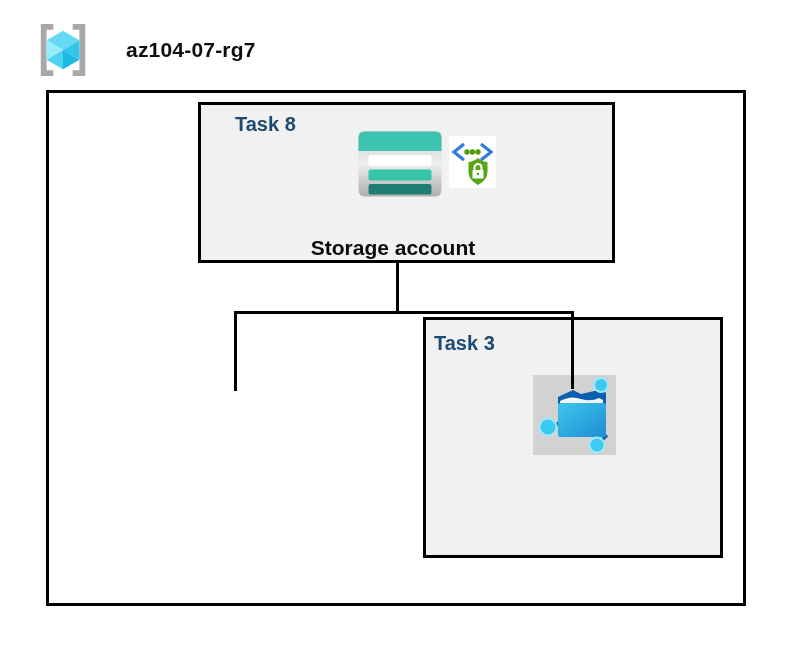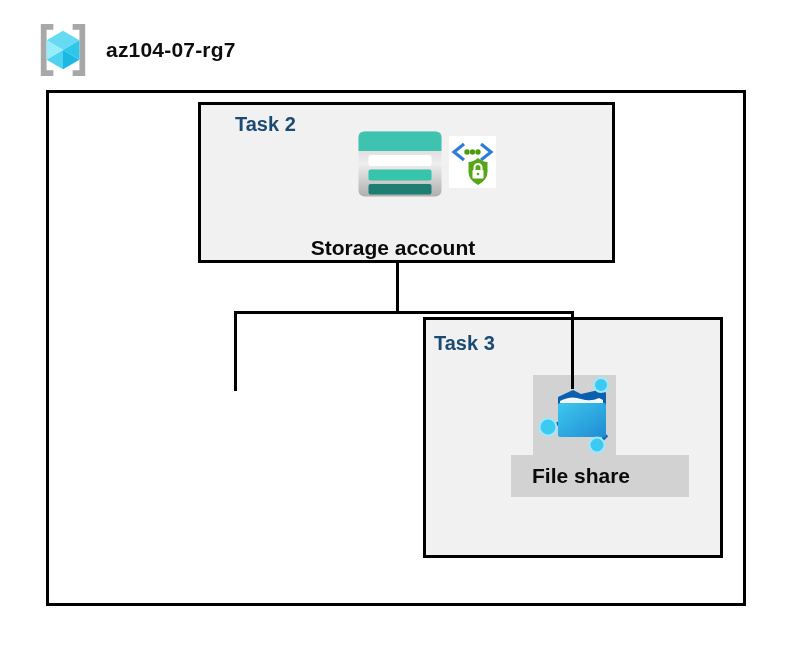--- a/index.html
+++ b/index.html
@@ -1,21 +1,21 @@
 <!DOCTYPE html>
 <html><head>
 <meta charset="utf-8">
 <style>
   html,body{margin:0;padding:0;background:#fff;}
   #canvas{
     position:relative;width:788px;height:647px;background:#ffffff;overflow:hidden;
     font-family:"Liberation Sans","DejaVu Sans",sans-serif;
   }
   
-  .rg-header{position:absolute;left:34px;top:22px;display:flex;align-items:center;gap:14px;}
+  .rg-header{position:absolute;left:34px;top:22px;display:flex;align-items:center;gap:34px;}
   .rg-title{font-size:21px;font-weight:700;color:#0d0d0d;letter-spacing:0.2px;}
   
   .outer-box{position:absolute;left:46px;top:90px;width:700px;height:516px;
     border:3px solid #000;box-sizing:border-box;background:#fff;}
   .task-box{position:absolute;background:#f1f1f1;border:3px solid #000;box-sizing:border-box;}
   .task1{left:198px;top:102px;width:417px;height:161px;}
   .task2{left:69px;top:334px;width:306px;height:241px;}
   .task3{left:423px;top:317px;width:300px;height:241px;}
   .task-title{position:absolute;font-size:20px;font-weight:700;color:#1b4a73;}
   .task1 .task-title{left:34px;top:8px;}
@@ -57,21 +57,21 @@
         <polygon points="30,29 47,19 47,39" fill="#2fc6e9"></polygon>
         <polygon points="30,29 47,39 30,49" fill="#1ab8e2"></polygon>
       </svg>
     </span>
     <span class="rg-title">az104-07-rg7</span>
   </div>
 
   <div class="outer-box"></div>
 
   <div class="task-box task1">
-    <span class="task-title">Task 2</span>
+    <span class="task-title">Task 8</span>
     <span class="storage-icon">
       <svg width="84" height="66" viewBox="0 0 84 66">
         <defs>
           <linearGradient id="sg" x1="0" y1="0" x2="0" y2="1">
             <stop offset="0" stop-color="#cccccc"></stop>
             <stop offset="0.5" stop-color="#eeeeee"></stop>
             <stop offset="1" stop-color="#aeaeae"></stop>
           </linearGradient>
         </defs>
         <rect x="0.5" y="0.5" width="83" height="65" rx="6" fill="url(#sg)"></rect>
@@ -114,23 +114,20 @@
         <line x1="15" y1="52" x2="30" y2="47" stroke="#1866b2" stroke-width="3.6"></line>
         <line x1="64" y1="70" x2="74" y2="60" stroke="#1866b2" stroke-width="3.6"></line>
         <path d="M25 22 L40 15 L48 19 L70 14 L73 18 L73 32 L25 32 Z" fill="#0b5fae"></path>
         <path d="M27 26 Q38 20 48 24 Q58 27 66 23 L70 25 L70 30 L27 30 Z" fill="#f2f7fb"></path>
         <rect x="25" y="28" width="48" height="34" rx="2" fill="url(#fs)"></rect>
         <circle cx="68" cy="10" r="7" fill="#3cc9f2" stroke="#9fe8fa" stroke-width="2"></circle>
         <circle cx="15" cy="52" r="8.5" fill="#3cc9f2" stroke="#9fe8fa" stroke-width="2"></circle>
         <circle cx="64" cy="70" r="7.5" fill="#3cc9f2" stroke="#9fe8fa" stroke-width="2"></circle>
       </svg>
     </span>
-    <span class="fileshare-labelbox">
-      <span class="fs-text">File share</span>
-    </span>
   </div>
 
   <div class="connector conn-v1"></div>
   <div class="connector conn-h"></div>
   <div class="connector conn-v2"></div>
   <div class="connector conn-v3"></div>
 
 </div>
 
 </body></html>

